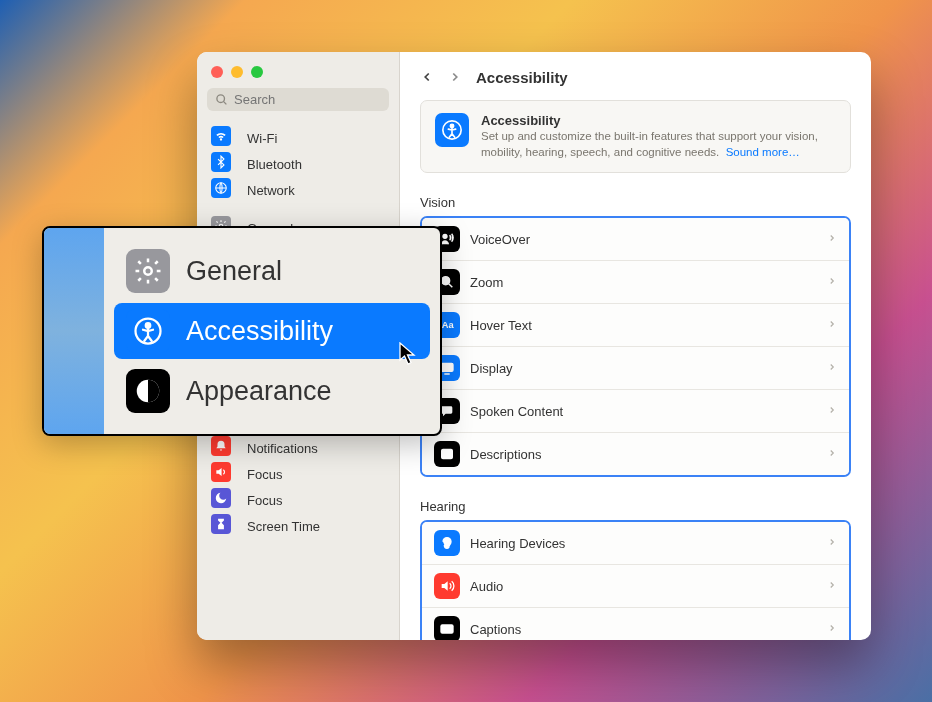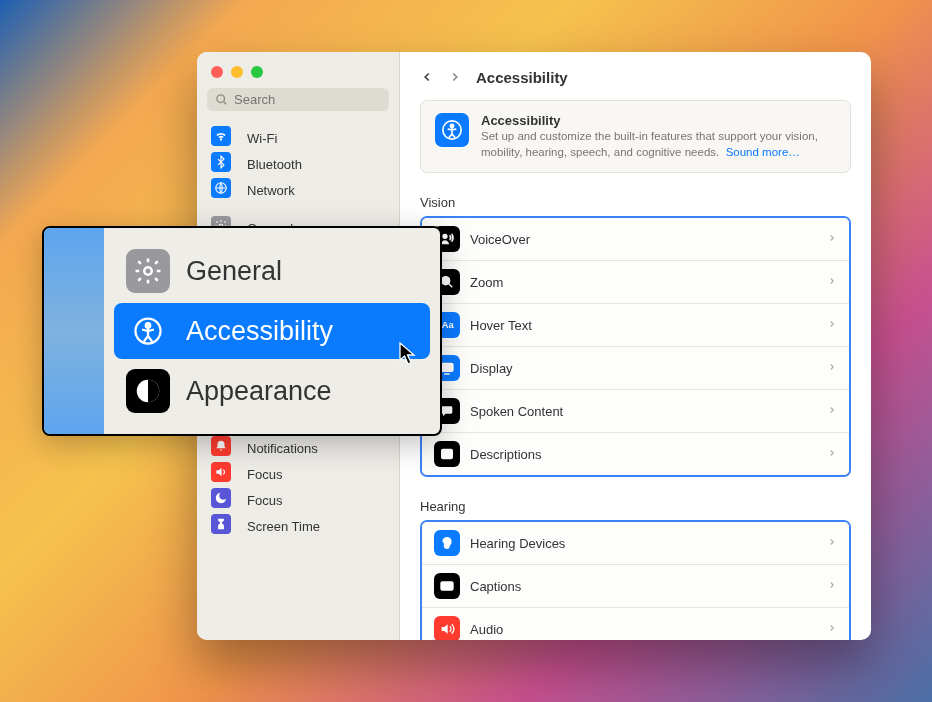--- a/index.html
+++ b/index.html
@@ -491,39 +491,39 @@
                   <path d="M8 15c0 3 2 5 4 5s3-2 3-3c0-2 3-3 3-7a6 6 0 00-12 0"></path>
                   <circle cx="12" cy="10" r="1.5" fill="#fff"></circle>
                 </svg>
               </div>
               <div class="row-label">Hearing Devices</div>
               <div class="chevron"><svg width="10" height="14" viewBox="0 0 24 24" fill="none" stroke="currentColor" stroke-width="3">
                   <polyline points="9 18 15 12 9 6"></polyline>
                 </svg></div>
             </div>
             <div class="list-row">
+              <div class="row-icon" style="background: rgb(255, 59, 48);">
+                <svg viewBox="0 0 24 24" fill="#fff">
+                  <path d="M4 9v6h4l5 4V5L8 9H4z"></path>
+                  <path d="M16 8a5 5 0 010 8M19 5a9 9 0 010 14" fill="none" stroke="#fff" stroke-width="2"></path>
+                </svg>
+              </div>
+              <div class="row-label">Audio</div>
+              <div class="chevron"><svg width="10" height="14" viewBox="0 0 24 24" fill="none" stroke="currentColor" stroke-width="3">
+                  <polyline points="9 18 15 12 9 6"></polyline>
+                </svg></div>
+            </div>
+            <div class="list-row">
               <div class="row-icon" style="background: rgb(0, 0, 0);">
                 <svg viewBox="0 0 24 24" fill="none" stroke="#fff" stroke-width="2">
                   <rect x="3" y="6" width="18" height="12" rx="2"></rect>
                   <path d="M9 13a2 2 0 11-2-3M16 13a2 2 0 11-2-3"></path>
                 </svg>
               </div>
               <div class="row-label">Captions</div>
-              <div class="chevron"><svg width="10" height="14" viewBox="0 0 24 24" fill="none" stroke="currentColor" stroke-width="3">
-                  <polyline points="9 18 15 12 9 6"></polyline>
-                </svg></div>
-            </div>
-            <div class="list-row">
-              <div class="row-icon" style="background: rgb(255, 59, 48);">
-                <svg viewBox="0 0 24 24" fill="#fff">
-                  <path d="M4 9v6h4l5 4V5L8 9H4z"></path>
-                  <path d="M16 8a5 5 0 010 8M19 5a9 9 0 010 14" fill="none" stroke="#fff" stroke-width="2"></path>
-                </svg>
-              </div>
-              <div class="row-label">Audio</div>
               <div class="chevron"><svg width="10" height="14" viewBox="0 0 24 24" fill="none" stroke="currentColor" stroke-width="3">
                   <polyline points="9 18 15 12 9 6"></polyline>
                 </svg></div>
             </div>
           </div>
         </div>
     </div>
   </div>
 </div>
 

